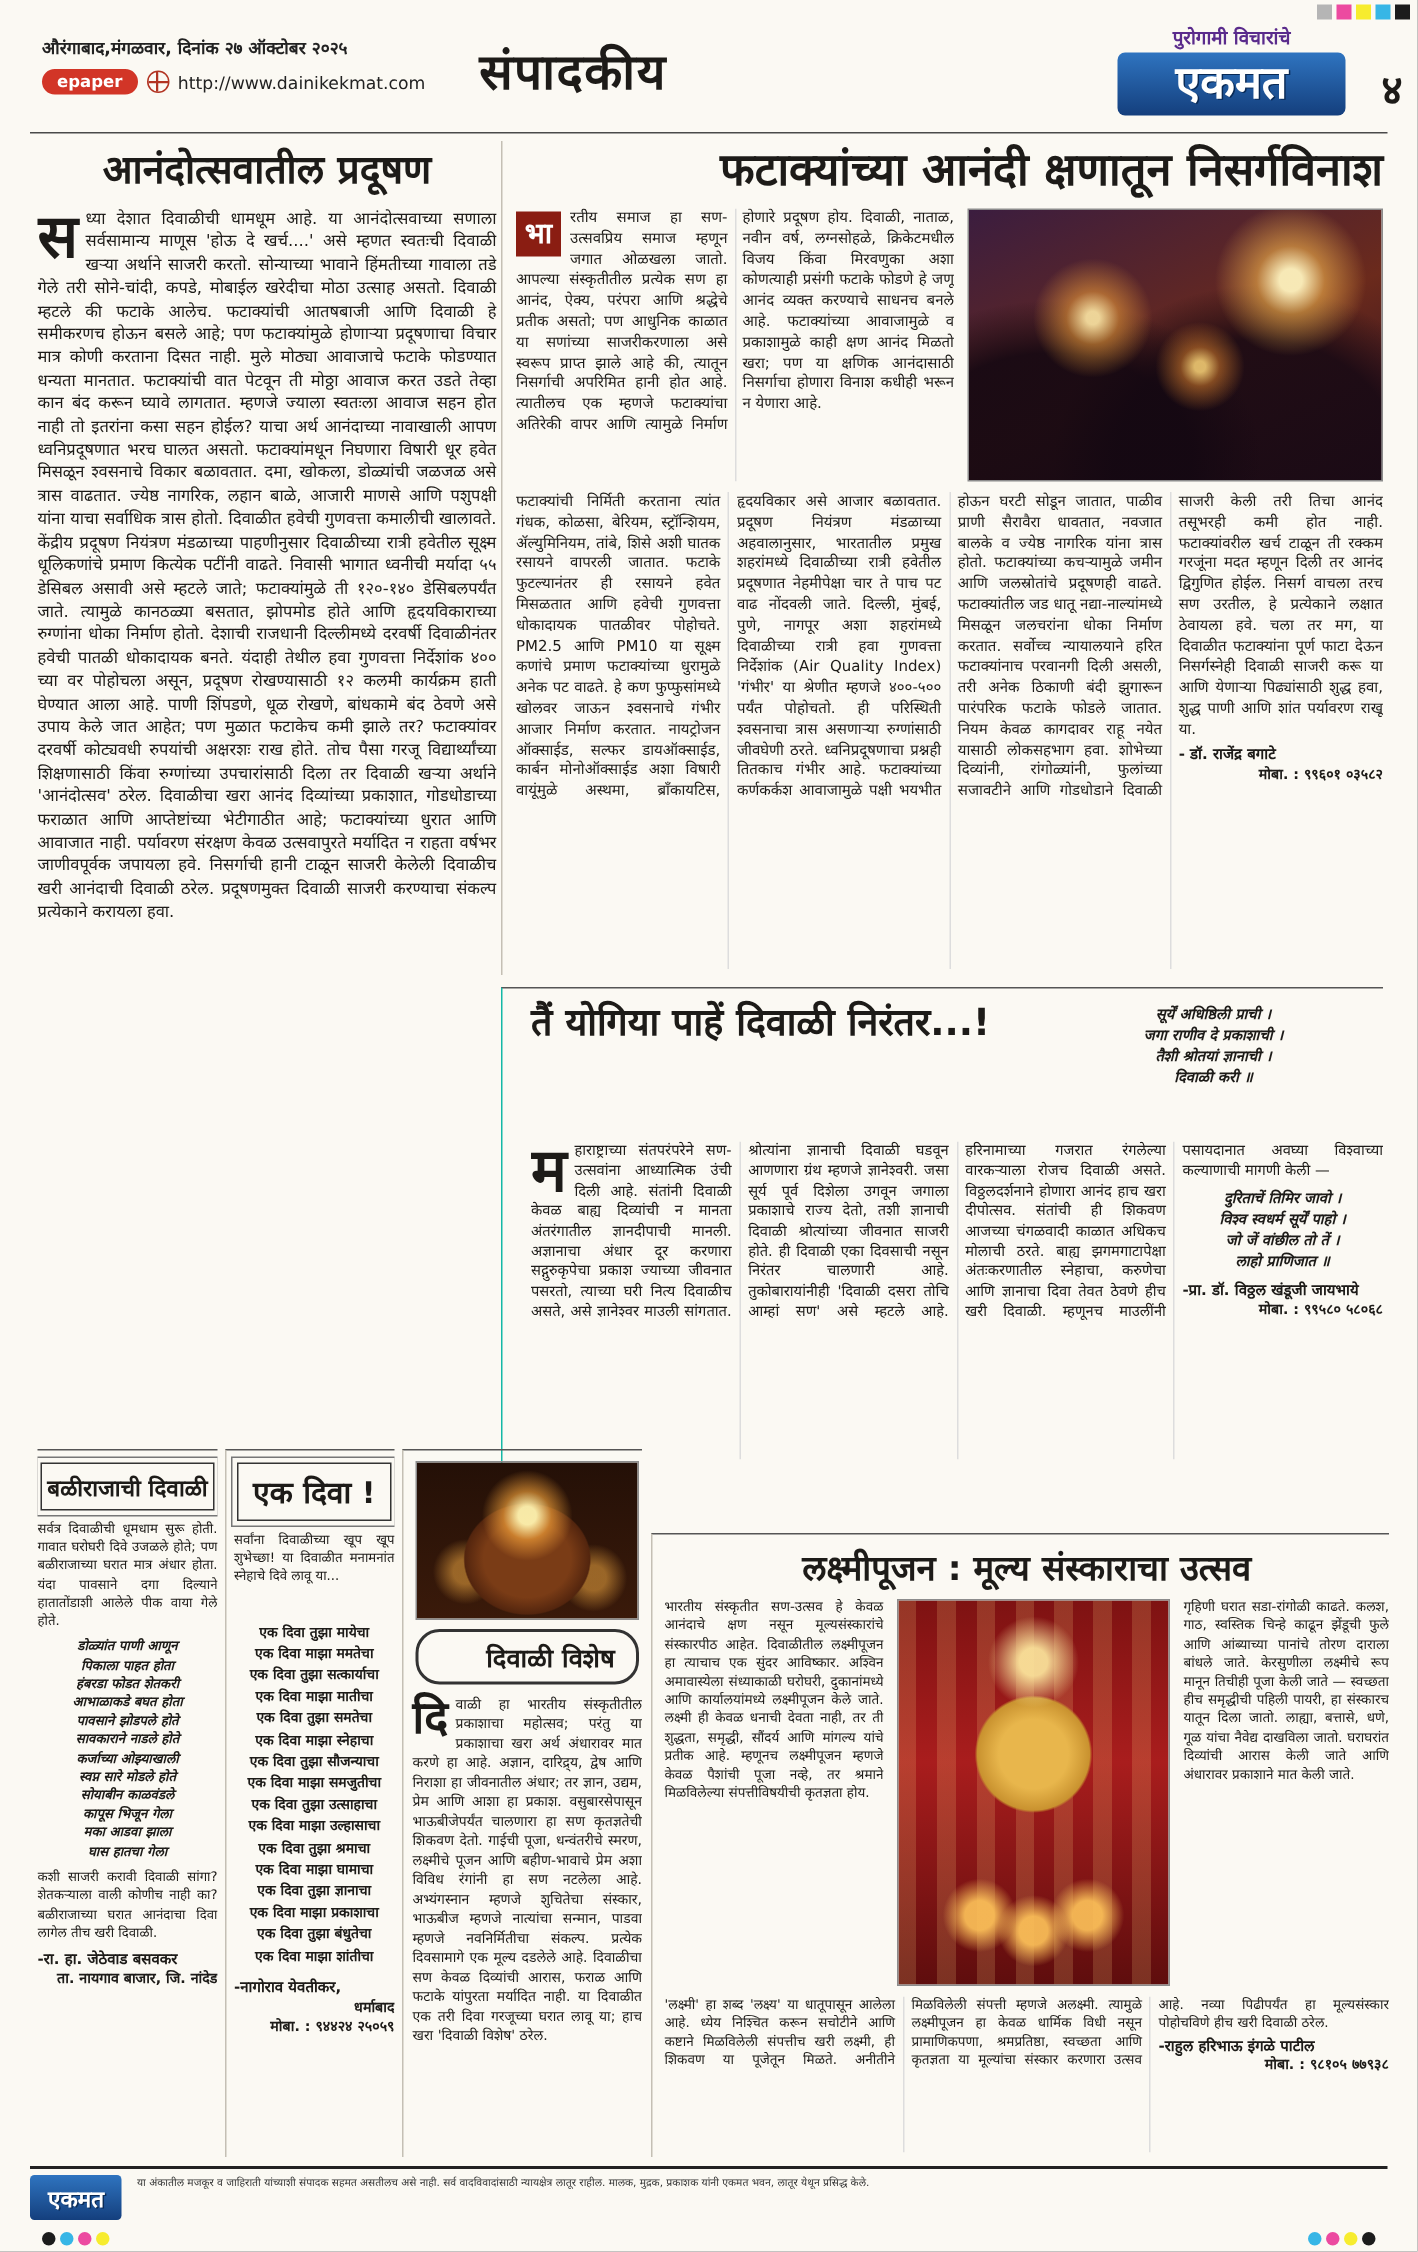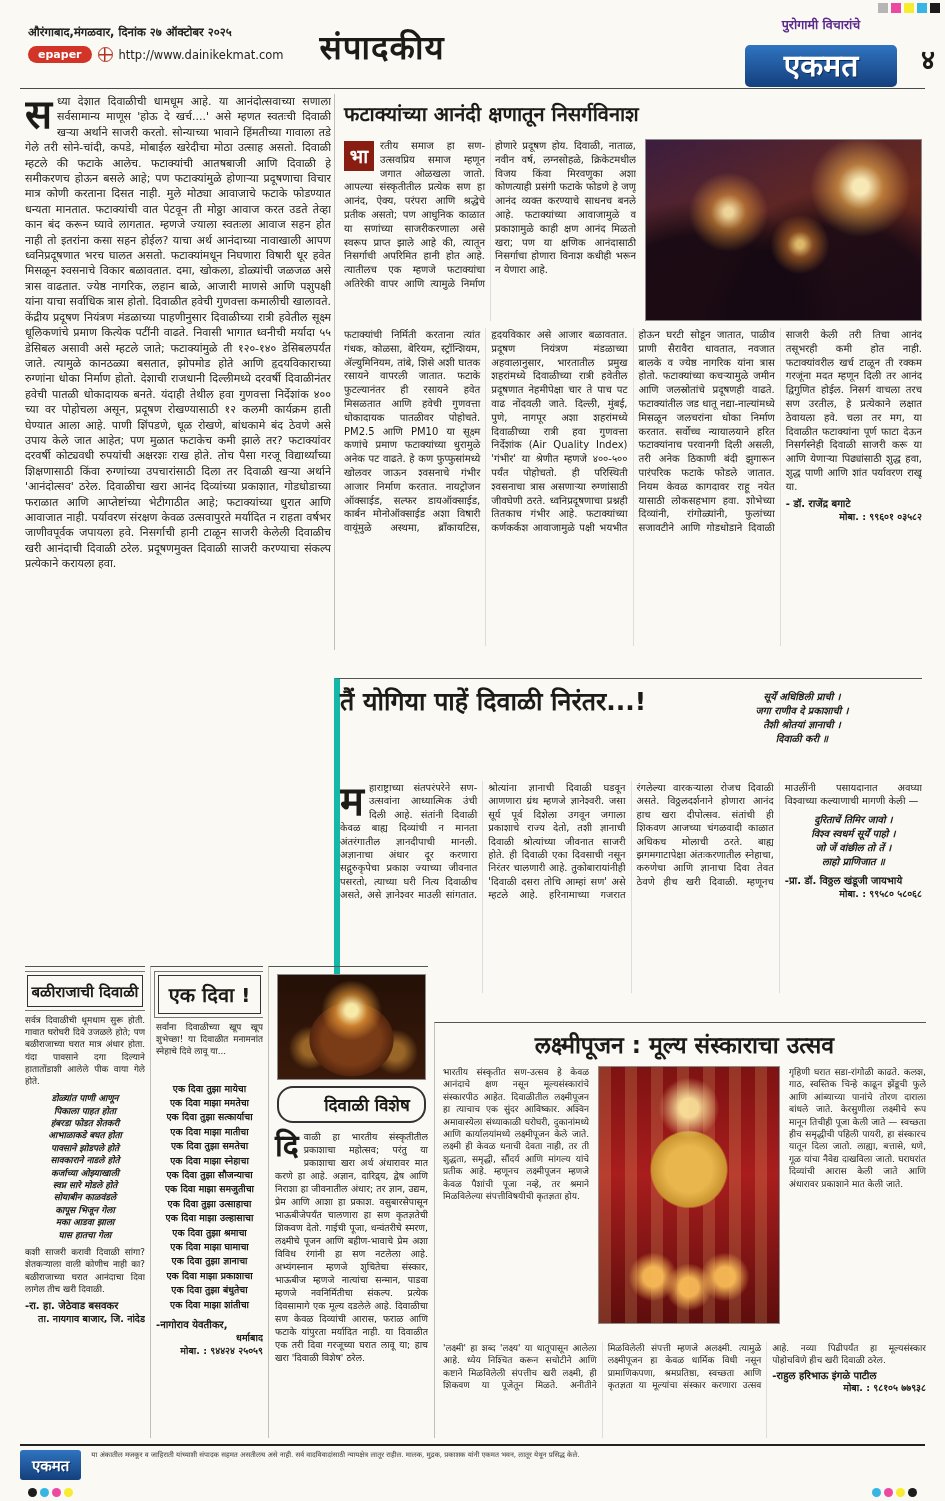--- a/index.html
+++ b/index.html
@@ -18,57 +18,57 @@
   #dateline{position:absolute;left:28px;top:24px;font-size:11.5px;font-weight:bold;color:#222;}
   #epaper-row{position:absolute;left:28px;top:46px;display:flex;align-items:center;gap:6px;}
   #epaper-pill{background:#d23527;color:#fff;font-size:11px;font-weight:bold;padding:2px 10px;border-radius:9px;}
   #globe{width:13px;height:13px;border:1.5px solid #b23322;border-radius:50%;
          background:linear-gradient(#b23322,#b23322) center/100% 1.5px no-repeat,
                     linear-gradient(#b23322,#b23322) center/1.5px 100% no-repeat;}
   #site-url{font-size:11.5px;color:#222;}
   #section-title{position:absolute;left:272px;top:24px;width:220px;text-align:center;
                  font-size:33px;font-weight:bold;letter-spacing:1px;}
   #masthead{position:absolute;right:48px;top:16px;width:152px;text-align:center;}
-  #tagline{font-size:12.5px;font-weight:bold;color:#5a2b8c;margin-bottom:12px;}
+  #tagline{font-size:12.5px;font-weight:bold;color:#5a2b8c;margin-bottom:2px;}
   #logo{background:linear-gradient(180deg,#2f74c0,#143f7d);color:#fff;font-weight:bold;font-size:30px;
         line-height:42px;border-radius:5px;text-shadow:1px 1px 0 #0a2a55;}
   #pageno{position:absolute;right:10px;top:40px;font-size:27px;font-weight:bold;}
   
   .byline{text-align:left;font-weight:bold;font-size:10px;margin-top:3px;}
   .byline-sub{text-align:right;font-weight:bold;font-size:9.5px;}
   .poem{text-align:center;font-weight:bold;font-style:italic;font-size:9.8px;line-height:14px;margin:5px 0;}
   .dropcap{float:left;font-size:40px;line-height:34px;font-weight:bold;padding:3px 5px 0 0;}
   .dropcap.sm{font-size:30px;line-height:26px;}
   .dropcap-box{float:left;width:30px;height:30px;margin:2px 6px 0 0;background:#8a1d12;color:#fff;
                font-weight:bold;font-size:19px;text-align:center;line-height:30px;}
   .titlebox{border:1.6px solid #333;box-shadow:0 0 0 3px #fbf9f3,0 0 0 4px #777;
             text-align:center;font-weight:bold;padding:5px 3px;margin:3px 2px 7px 2px;}
   
   #art-pollution{position:absolute;left:25px;top:94px;width:306px;height:866px;}
   #art-pollution h1{font-size:26px;text-align:center;margin-bottom:8px;}
   #art-pollution .bodytxt{font-size:11px;line-height:15.4px;height:818px;overflow:hidden;}
   
   #art-fire{position:absolute;left:334px;top:94px;width:588px;height:556px;border-left:1px solid #c4bfb4;padding-left:9px;box-sizing:border-box;}
-  #art-fire h1{font-size:20px;line-height:40px;text-align:left;}
+  #art-fire h1{font-size:30px;line-height:40px;text-align:right;}
   #fire-top{display:flex;gap:9px;margin-top:5px;height:182px;}
   #fire-lead{width:292px;column-count:2;column-gap:10px;column-rule:1px solid #ddd;
              font-size:10px;line-height:13.8px;overflow:hidden;}
   #fire-photo{flex:1;border:1px solid #8c8c8c;
     background:
       radial-gradient(circle at 78% 26%, rgba(255,243,190,.95) 0 3%, rgba(255,190,80,.55) 9%, transparent 20%),
       radial-gradient(circle at 30% 40%, rgba(255,232,165,.9) 0 2%, rgba(255,170,60,.5) 8%, transparent 18%),
       radial-gradient(circle at 56% 58%, rgba(255,214,120,.85) 0 2%, rgba(255,150,50,.45) 7%, transparent 16%),
       radial-gradient(ellipse at 20% 92%, rgba(20,8,18,.9) 0 30%, transparent 45%),
       radial-gradient(ellipse at 70% 95%, rgba(25,10,20,.9) 0 35%, transparent 50%),
       linear-gradient(155deg,#3b1d3f,#6b2a1c 55%,#2a1022);}
   #fire-cols{margin-top:7px;height:318px;column-count:4;column-gap:11px;column-rule:1px solid #ddd;
              font-size:10px;line-height:13.8px;overflow:hidden;}
   
-  #art-yogi{position:absolute;left:334px;top:658px;width:588px;height:354px;border-left:6px solid #14b8a6;
-            border-top:1.6px solid #555;padding:6px 0 0 0;box-sizing:border-box;margin-top:20px;}
+  #art-yogi{position:absolute;left:334px;top:658px;width:588px;height:354px;border-left:1px solid #14b8a6;
+            border-top:1.6px solid #555;padding:6px 0 0 19px;box-sizing:border-box;}
   #yogi-head{display:flex;gap:12px;height:92px;}
   #yogi-head h1{width:330px;font-size:25px;line-height:34px;}
   #yogi-intro{flex:1;font-size:9.5px;line-height:13px;overflow:hidden;}
   #yogi-cols{margin-top:4px;height:212px;column-count:4;column-gap:11px;column-rule:1px solid #ddd;
              font-size:9.8px;line-height:13.4px;overflow:hidden;}
   
   #art-bali{position:absolute;left:25px;top:966px;width:120px;height:472px;border-top:1.6px solid #555;
             padding-top:5px;box-sizing:border-box;overflow:hidden;}
   #art-bali .titlebox{font-size:15px;}
   #art-bali .bodytxt{font-size:8.8px;line-height:12.2px;}
@@ -98,21 +98,21 @@
   #lak-photo{width:180px;border:1px solid #8c8c8c;
     background:
       radial-gradient(circle at 50% 16%, rgba(255,235,160,.9) 0 4%, transparent 13%),
       radial-gradient(circle at 50% 40%, #e8b64c 0 13%, #c9922f 21%, transparent 22%),
       radial-gradient(circle at 30% 82%, rgba(255,196,90,.9) 0 4%, transparent 10%),
       radial-gradient(circle at 50% 86%, rgba(255,196,90,.9) 0 4%, transparent 10%),
       radial-gradient(circle at 70% 82%, rgba(255,196,90,.9) 0 4%, transparent 10%),
       repeating-linear-gradient(90deg, rgba(255,215,130,.18) 0 12px, rgba(0,0,0,0) 12px 26px),
       linear-gradient(180deg,#7e1212,#a91d1d 42%,#5e0d0d);}
   #lak-right{flex:1;font-size:9px;line-height:12.4px;overflow:hidden;}
-  #lak-bottom{margin-top:18px;height:104px;column-count:3;column-gap:11px;column-rule:1px solid #ddd;
+  #lak-bottom{margin-top:7px;height:104px;column-count:3;column-gap:11px;column-rule:1px solid #ddd;
               font-size:9px;line-height:12.4px;overflow:hidden;}
   
   #footer{position:absolute;left:20px;right:20px;top:1444px;border-top:2px solid #222;padding-top:4px;
           display:flex;gap:10px;align-items:flex-start;}
   #footer-logo{background:linear-gradient(180deg,#2f74c0,#143f7d);color:#fff;font-weight:bold;font-size:15px;
                padding:5px 12px;border-radius:3px;text-shadow:1px 1px 0 #0a2a55;}
   #footer-text{flex:1;font-size:7px;line-height:10px;color:#333;}
   #footer-text b{font-size:7.5px;color:#000;}
   .c-cyan{background:#37b6e6;} .c-mag{background:#ec4aa0;} .c-yel{background:#f7ec2e;}
   .c-blk{background:#1c1c1c;} .c-gry{background:#b5b5b5;}
@@ -138,20 +138,21 @@
   </div>
   <div id="section-title">संपादकीय</div>
   <div id="masthead">
     <div id="tagline">पुरोगामी विचारांचे</div>
     <div id="logo">एकमत</div>
   </div>
   <div id="pageno">४</div>
   <div class="rule" style="left:20px;right:20px;top:88px;"></div>
 
   <section id="art-pollution">
+    <h1>आनंदोत्सवातील प्रदूषण</h1>
     <div class="bodytxt just clip">
       <span class="dropcap">स</span><span>ध्या देशात दिवाळीची धामधूम आहे. या आनंदोत्सवाच्या सणाला सर्वसामान्य माणूस 'होऊ दे खर्च....' असे म्हणत स्वतःची दिवाळी खऱ्या अर्थाने साजरी करतो. सोन्याच्या भावाने हिंमतीच्या गावाला तडे गेले तरी सोने-चांदी, कपडे, मोबाईल खरेदीचा मोठा उत्साह असतो. दिवाळी म्हटले की फटाके आलेच. फटाक्यांची आतषबाजी आणि दिवाळी हे समीकरणच होऊन बसले आहे; पण फटाक्यांमुळे होणाऱ्या प्रदूषणाचा विचार मात्र कोणी करताना दिसत नाही. मुले मोठ्या आवाजाचे फटाके फोडण्यात धन्यता मानतात. फटाक्यांची वात पेटवून ती मोठ्ठा आवाज करत उडते तेव्हा कान बंद करून घ्यावे लागतात. म्हणजे ज्याला स्वतःला आवाज सहन होत नाही तो इतरांना कसा सहन होईल? याचा अर्थ आनंदाच्या नावाखाली आपण ध्वनिप्रदूषणात भरच घालत असतो. फटाक्यांमधून निघणारा विषारी धूर हवेत मिसळून श्वसनाचे विकार बळावतात. दमा, खोकला, डोळ्यांची जळजळ असे त्रास वाढतात. ज्येष्ठ नागरिक, लहान बाळे, आजारी माणसे आणि पशुपक्षी यांना याचा सर्वाधिक त्रास होतो. दिवाळीत हवेची गुणवत्ता कमालीची खालावते. केंद्रीय प्रदूषण नियंत्रण मंडळाच्या पाहणीनुसार दिवाळीच्या रात्री हवेतील सूक्ष्म धूलिकणांचे प्रमाण कित्येक पटींनी वाढते. निवासी भागात ध्वनीची मर्यादा ५५ डेसिबल असावी असे म्हटले जाते; फटाक्यांमुळे ती १२०-१४० डेसिबलपर्यंत जाते. त्यामुळे कानठळ्या बसतात, झोपमोड होते आणि हृदयविकाराच्या रुग्णांना धोका निर्माण होतो. देशाची राजधानी दिल्लीमध्ये दरवर्षी दिवाळीनंतर हवेची पातळी धोकादायक बनते. यंदाही तेथील हवा गुणवत्ता निर्देशांक ४०० च्या वर पोहोचला असून, प्रदूषण रोखण्यासाठी १२ कलमी कार्यक्रम हाती घेण्यात आला आहे. पाणी शिंपडणे, धूळ रोखणे, बांधकामे बंद ठेवणे असे उपाय केले जात आहेत; पण मुळात फटाकेच कमी झाले तर? फटाक्यांवर दरवर्षी कोट्यवधी रुपयांची अक्षरशः राख होते. तोच पैसा गरजू विद्यार्थ्यांच्या शिक्षणासाठी किंवा रुग्णांच्या उपचारांसाठी दिला तर दिवाळी खऱ्या अर्थाने 'आनंदोत्सव' ठरेल. दिवाळीचा खरा आनंद दिव्यांच्या प्रकाशात, गोडधोडाच्या फराळात आणि आप्तेष्टांच्या भेटीगाठीत आहे; फटाक्यांच्या धुरात आणि आवाजात नाही. पर्यावरण संरक्षण केवळ उत्सवापुरते मर्यादित न राहता वर्षभर जाणीवपूर्वक जपायला हवे. निसर्गाची हानी टाळून साजरी केलेली दिवाळीच खरी आनंदाची दिवाळी ठरेल. प्रदूषणमुक्त दिवाळी साजरी करण्याचा संकल्प प्रत्येकाने करायला हवा.</span>
     </div>
   </section>
 
   <section id="art-fire">
     <h1>फटाक्यांच्या आनंदी क्षणातून निसर्गविनाश</h1>
     <div id="fire-top">
       <div id="fire-lead" class="just">
         <span class="dropcap-box">भा</span><span>रतीय समाज हा सण-उत्सवप्रिय समाज म्हणून जगात ओळखला जातो. आपल्या संस्कृतीतील प्रत्येक सण हा आनंद, ऐक्य, परंपरा आणि श्रद्धेचे प्रतीक असतो; पण आधुनिक काळात या सणांच्या साजरीकरणाला असे स्वरूप प्राप्त झाले आहे की, त्यातून निसर्गाची अपरिमित हानी होत आहे. त्यातीलच एक म्हणजे फटाक्यांचा अतिरेकी वापर आणि त्यामुळे निर्माण होणारे प्रदूषण होय. दिवाळी, नाताळ, नवीन वर्ष, लग्नसोहळे, क्रिकेटमधील विजय किंवा मिरवणुका अशा कोणत्याही प्रसंगी फटाके फोडणे हे जणू आनंद व्यक्त करण्याचे साधनच बनले आहे. फटाक्यांच्या आवाजामुळे व प्रकाशामुळे काही क्षण आनंद मिळतो खरा; पण या क्षणिक आनंदासाठी निसर्गाचा होणारा विनाश कधीही भरून न येणारा आहे.</span>

